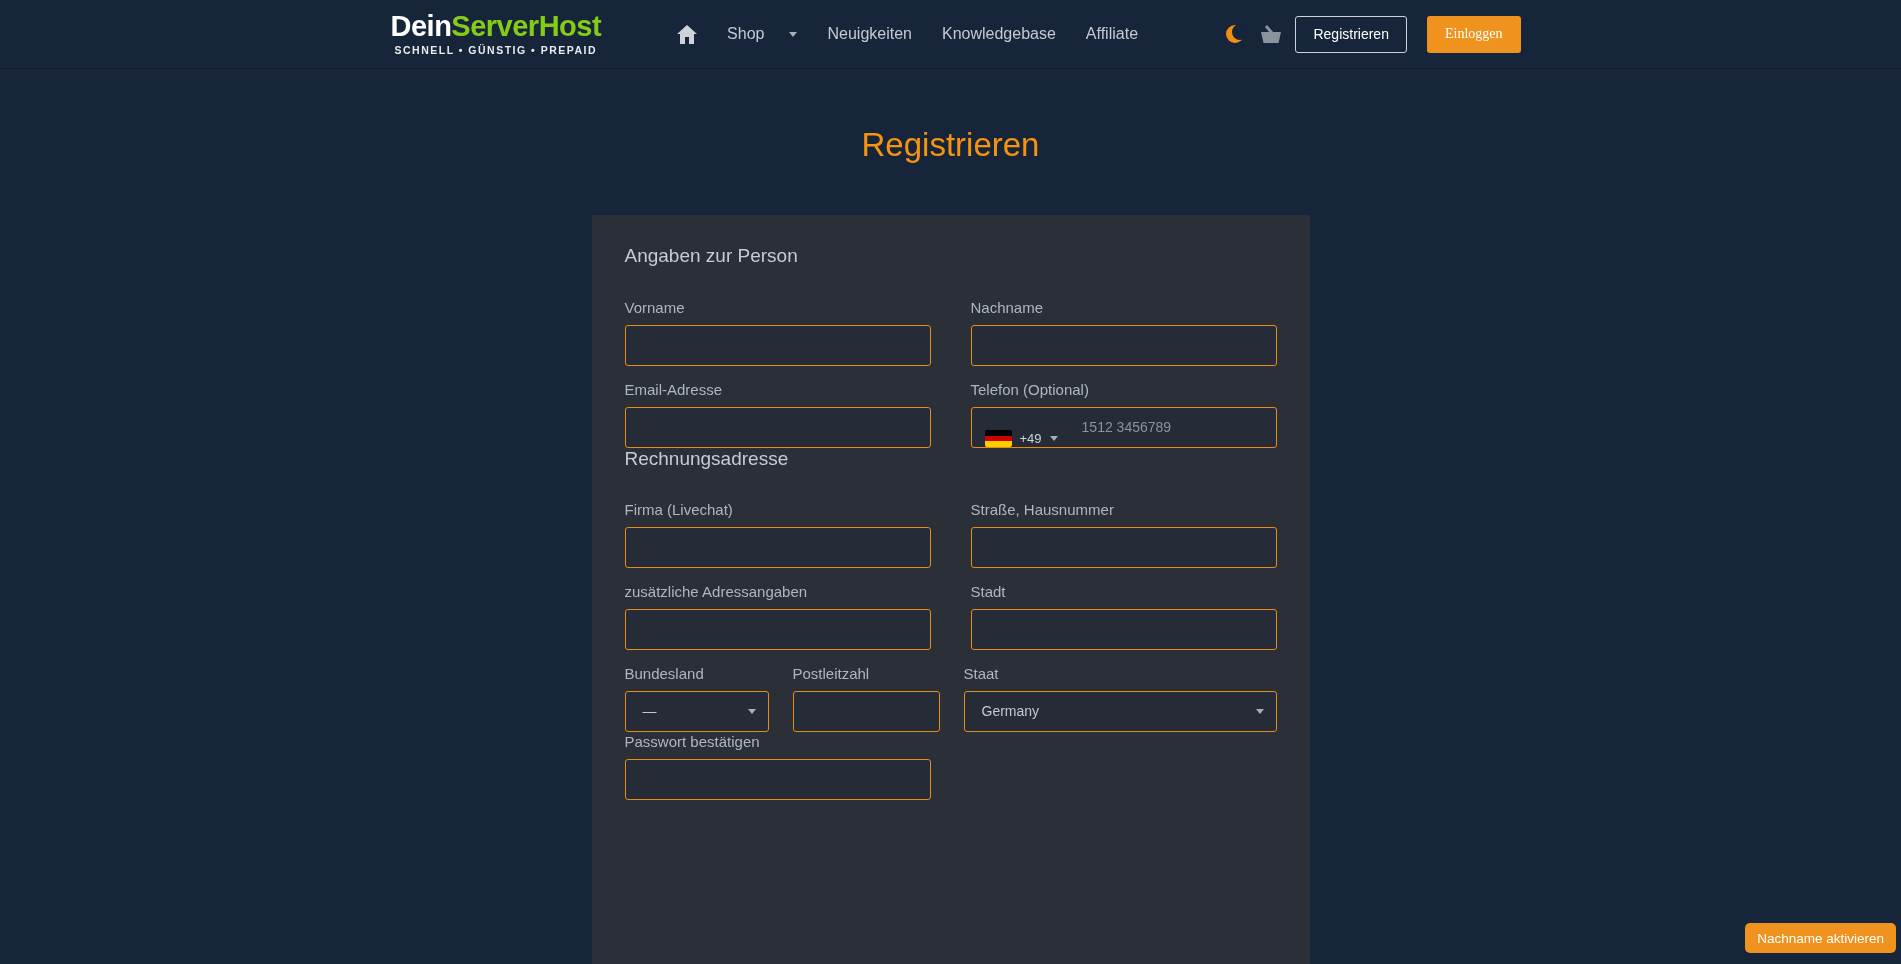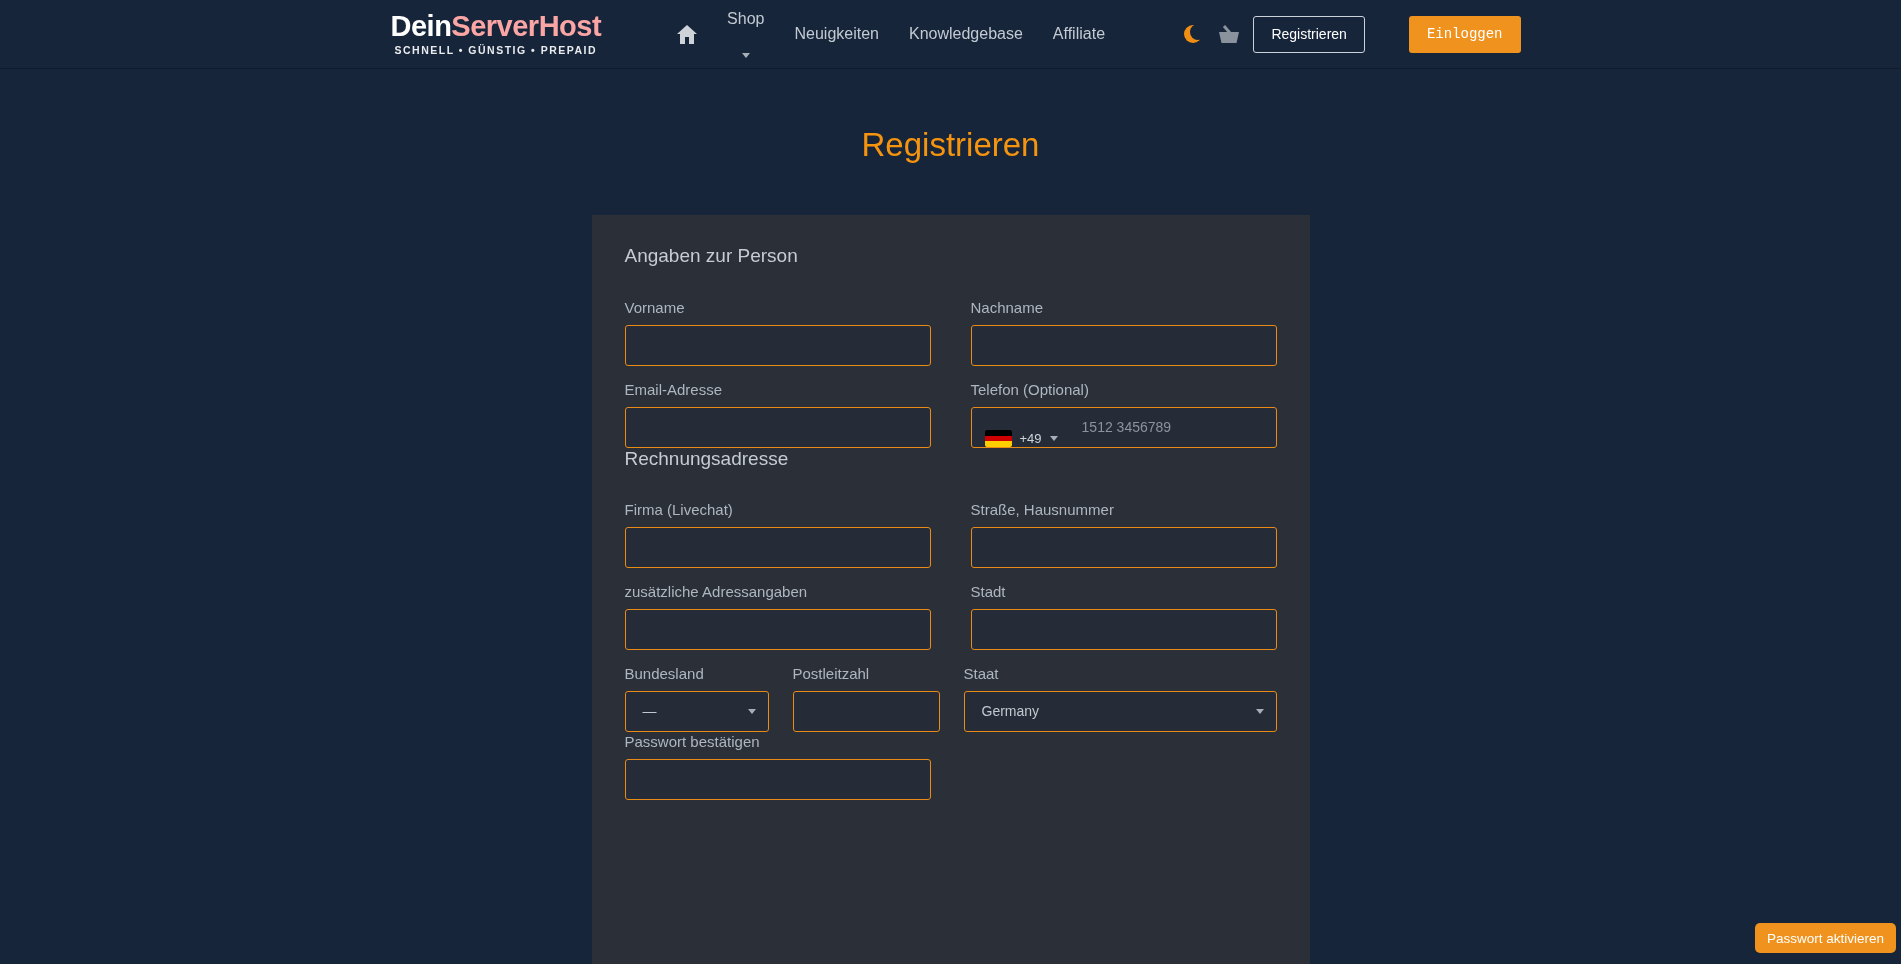--- a/index.html
+++ b/index.html
@@ -8,35 +8,35 @@
     background:#16253a;
     font-family:"Liberation Sans",sans-serif;
     -webkit-font-smoothing:antialiased;
   }
   
   .header{height:68px;border-bottom:1px solid #111c2e;background:#16253a;}
   .header-inner{width:1140px;margin:0 auto;height:100%;display:flex;align-items:center;}
   .logo{display:flex;flex-direction:column;align-items:center;margin-left:10px;cursor:pointer;}
   .logo-text{font-size:29px;font-weight:bold;letter-spacing:-0.5px;line-height:1;}
   .logo-text .lg1{color:#ffffff;}
-  .logo-text .lg2{color:#fca5a5;}
+  .logo-text .lg2{color:#84cc16;}
   .logo-tagline{font-size:10.5px;font-weight:bold;color:#e9ebee;letter-spacing:1.5px;margin-top:3px;white-space:nowrap;}
   .nav{display:flex;align-items:center;gap:30px;margin-left:76px;font-size:16px;color:#c3cad1;}
-  .nav-item{display:flex;align-items:center;gap:25px;cursor:pointer;white-space:nowrap;flex-direction:column;}
+  .nav-item{display:flex;align-items:center;gap:25px;cursor:pointer;white-space:nowrap;}
   .caret{width:0;height:0;border-left:4px solid transparent;border-right:4px solid transparent;border-top:5px solid #a7afb8;display:inline-block;}
   .hdr-right{margin-left:auto;display:flex;align-items:center;}
   .icon-moon{width:22px;height:22px;margin-right:12px;cursor:pointer;}
   .icon-basket{width:24px;height:22px;margin-right:12px;cursor:pointer;}
   .btn-outline{
     height:37px;padding:0 17px;background:transparent;border:1px solid #ccd2d9;border-radius:3px;
     color:#ffffff;font-size:14px;font-family:inherit;cursor:pointer;
   }
   .btn-orange{
     height:37px;padding:8px 18px;background:#f0931e;border:none;border-radius:3px;
-    color:#ffffff;font-size:14px;font-family:Liberation Mono, monospace;cursor:pointer;margin-left:44px;
+    color:#ffffff;font-size:14px;font-family:Liberation Serif, serif;cursor:pointer;margin-left:20px;
   }
   
   .page-title{
     margin:56px 0 0 0;text-align:center;font-size:33px;font-weight:400;color:#f6940f;line-height:1.2;
   }
   
   .card{
     width:718px;box-sizing:border-box;margin:50px auto 0;background:#2a2f38;
     padding:30px 33px 60px;height:820px;
   }
@@ -220,13 +220,13 @@
 
   <div class="grid2">
     <div class="field">
       <label class="field-label">Passwort bestätigen</label>
       <input class="tb" type="password" value="" style="">
     </div>
   </div>
 
 </div>
 
-<button class="livechat">Passwort aktivieren</button>
+<button class="livechat">Nachname aktivieren</button>
 
 </body></html>

